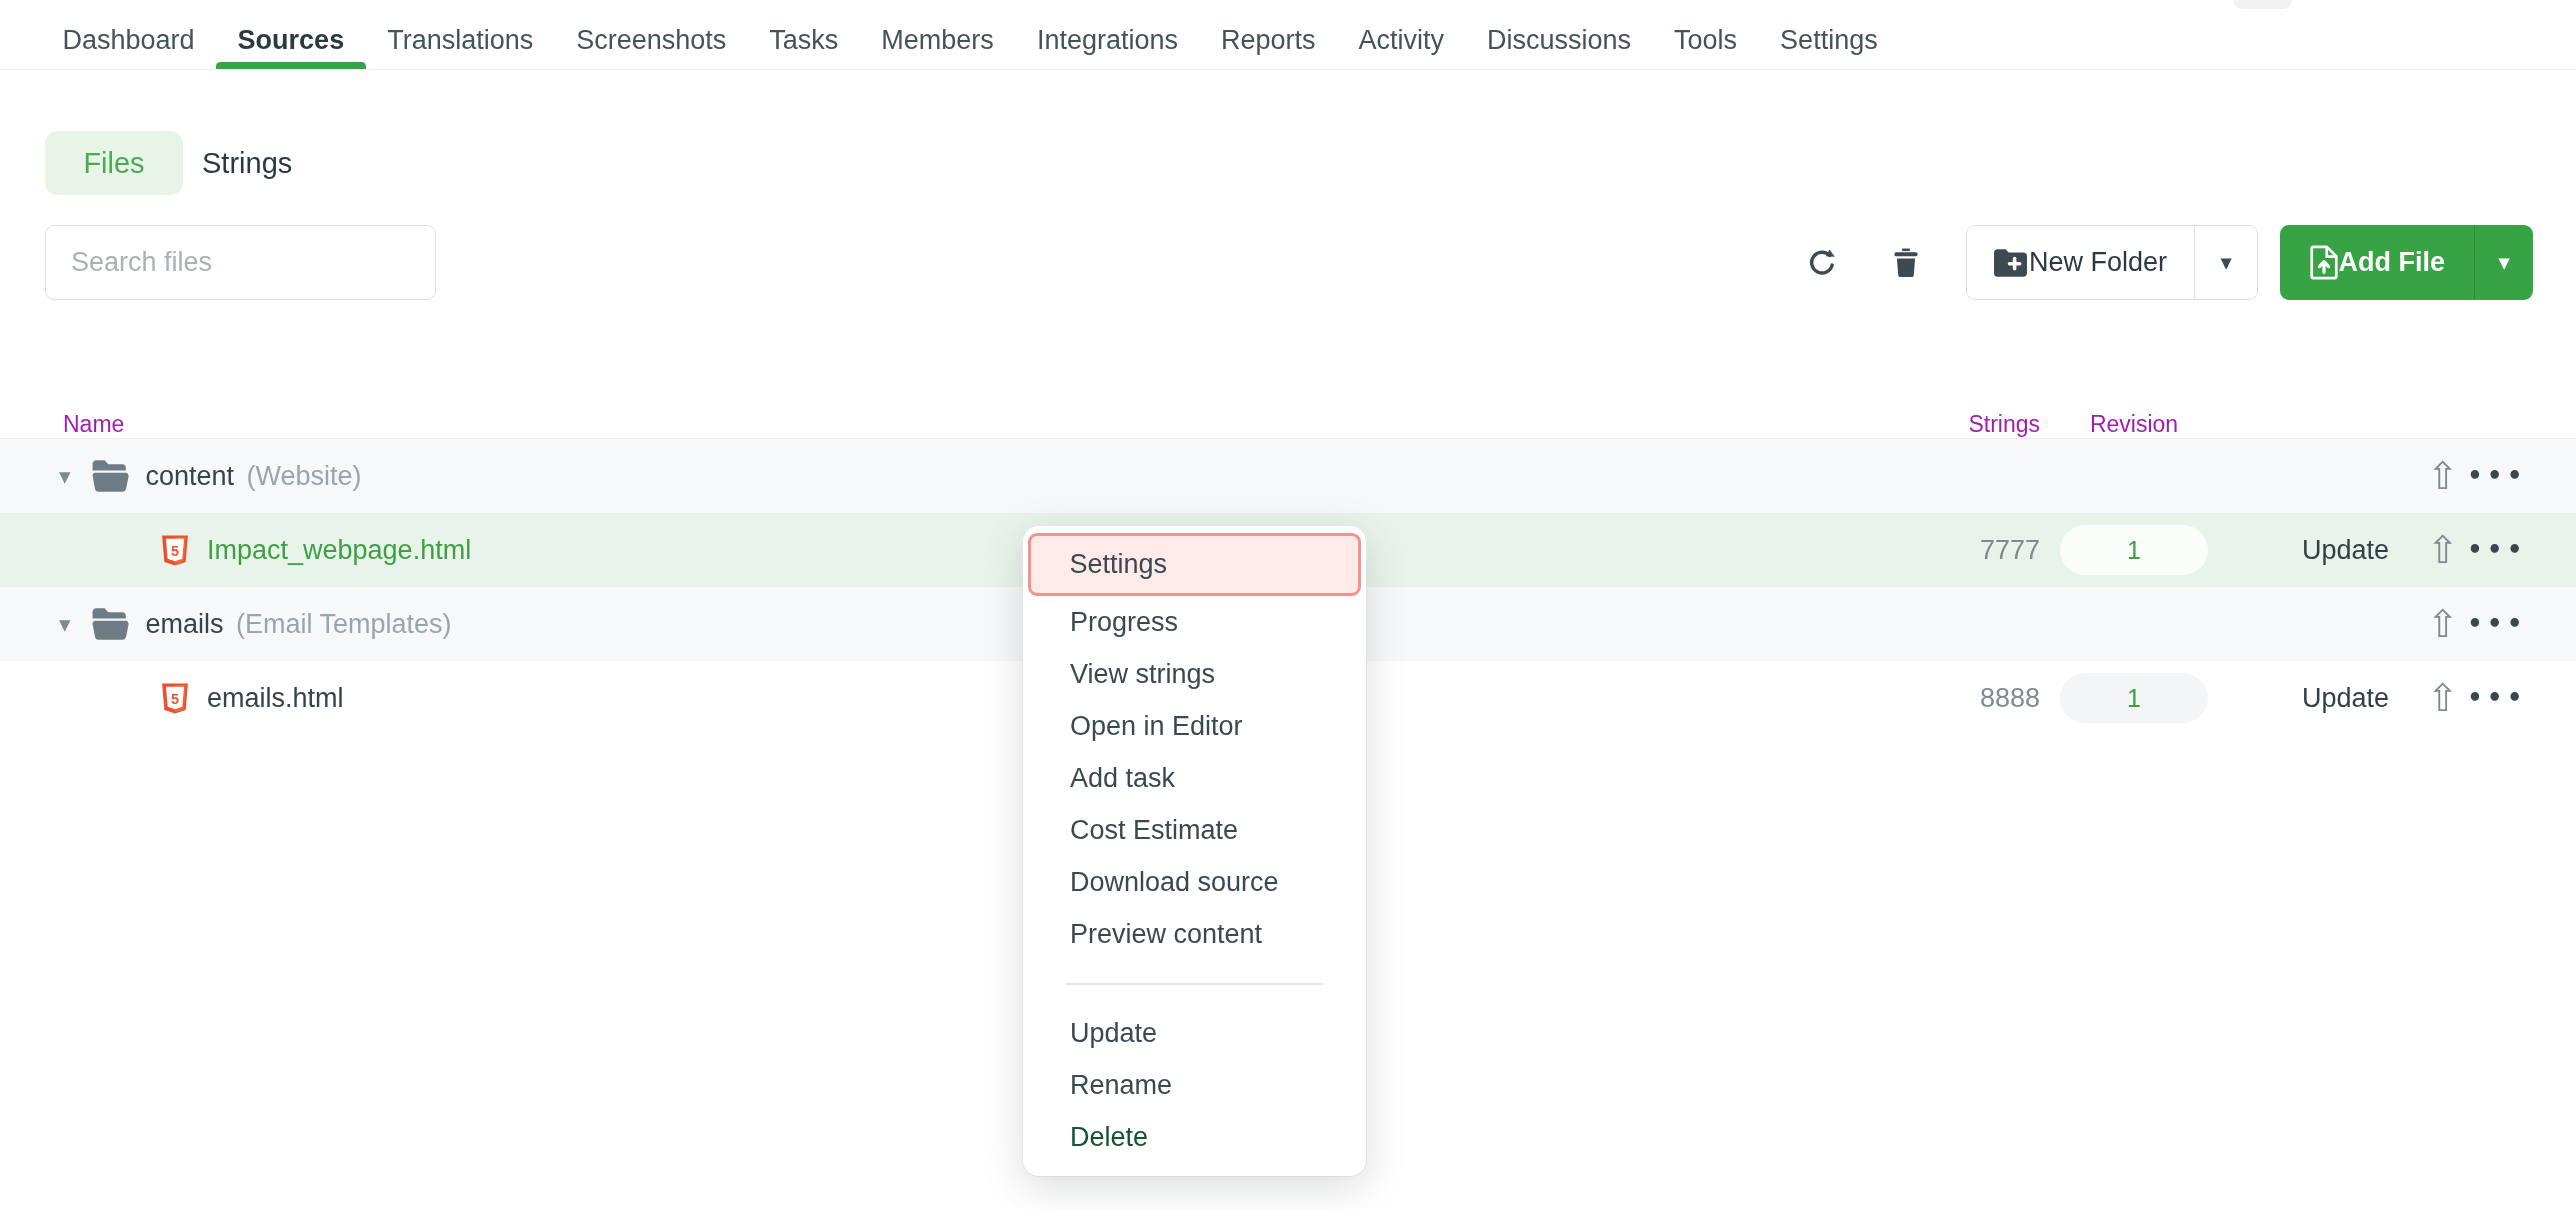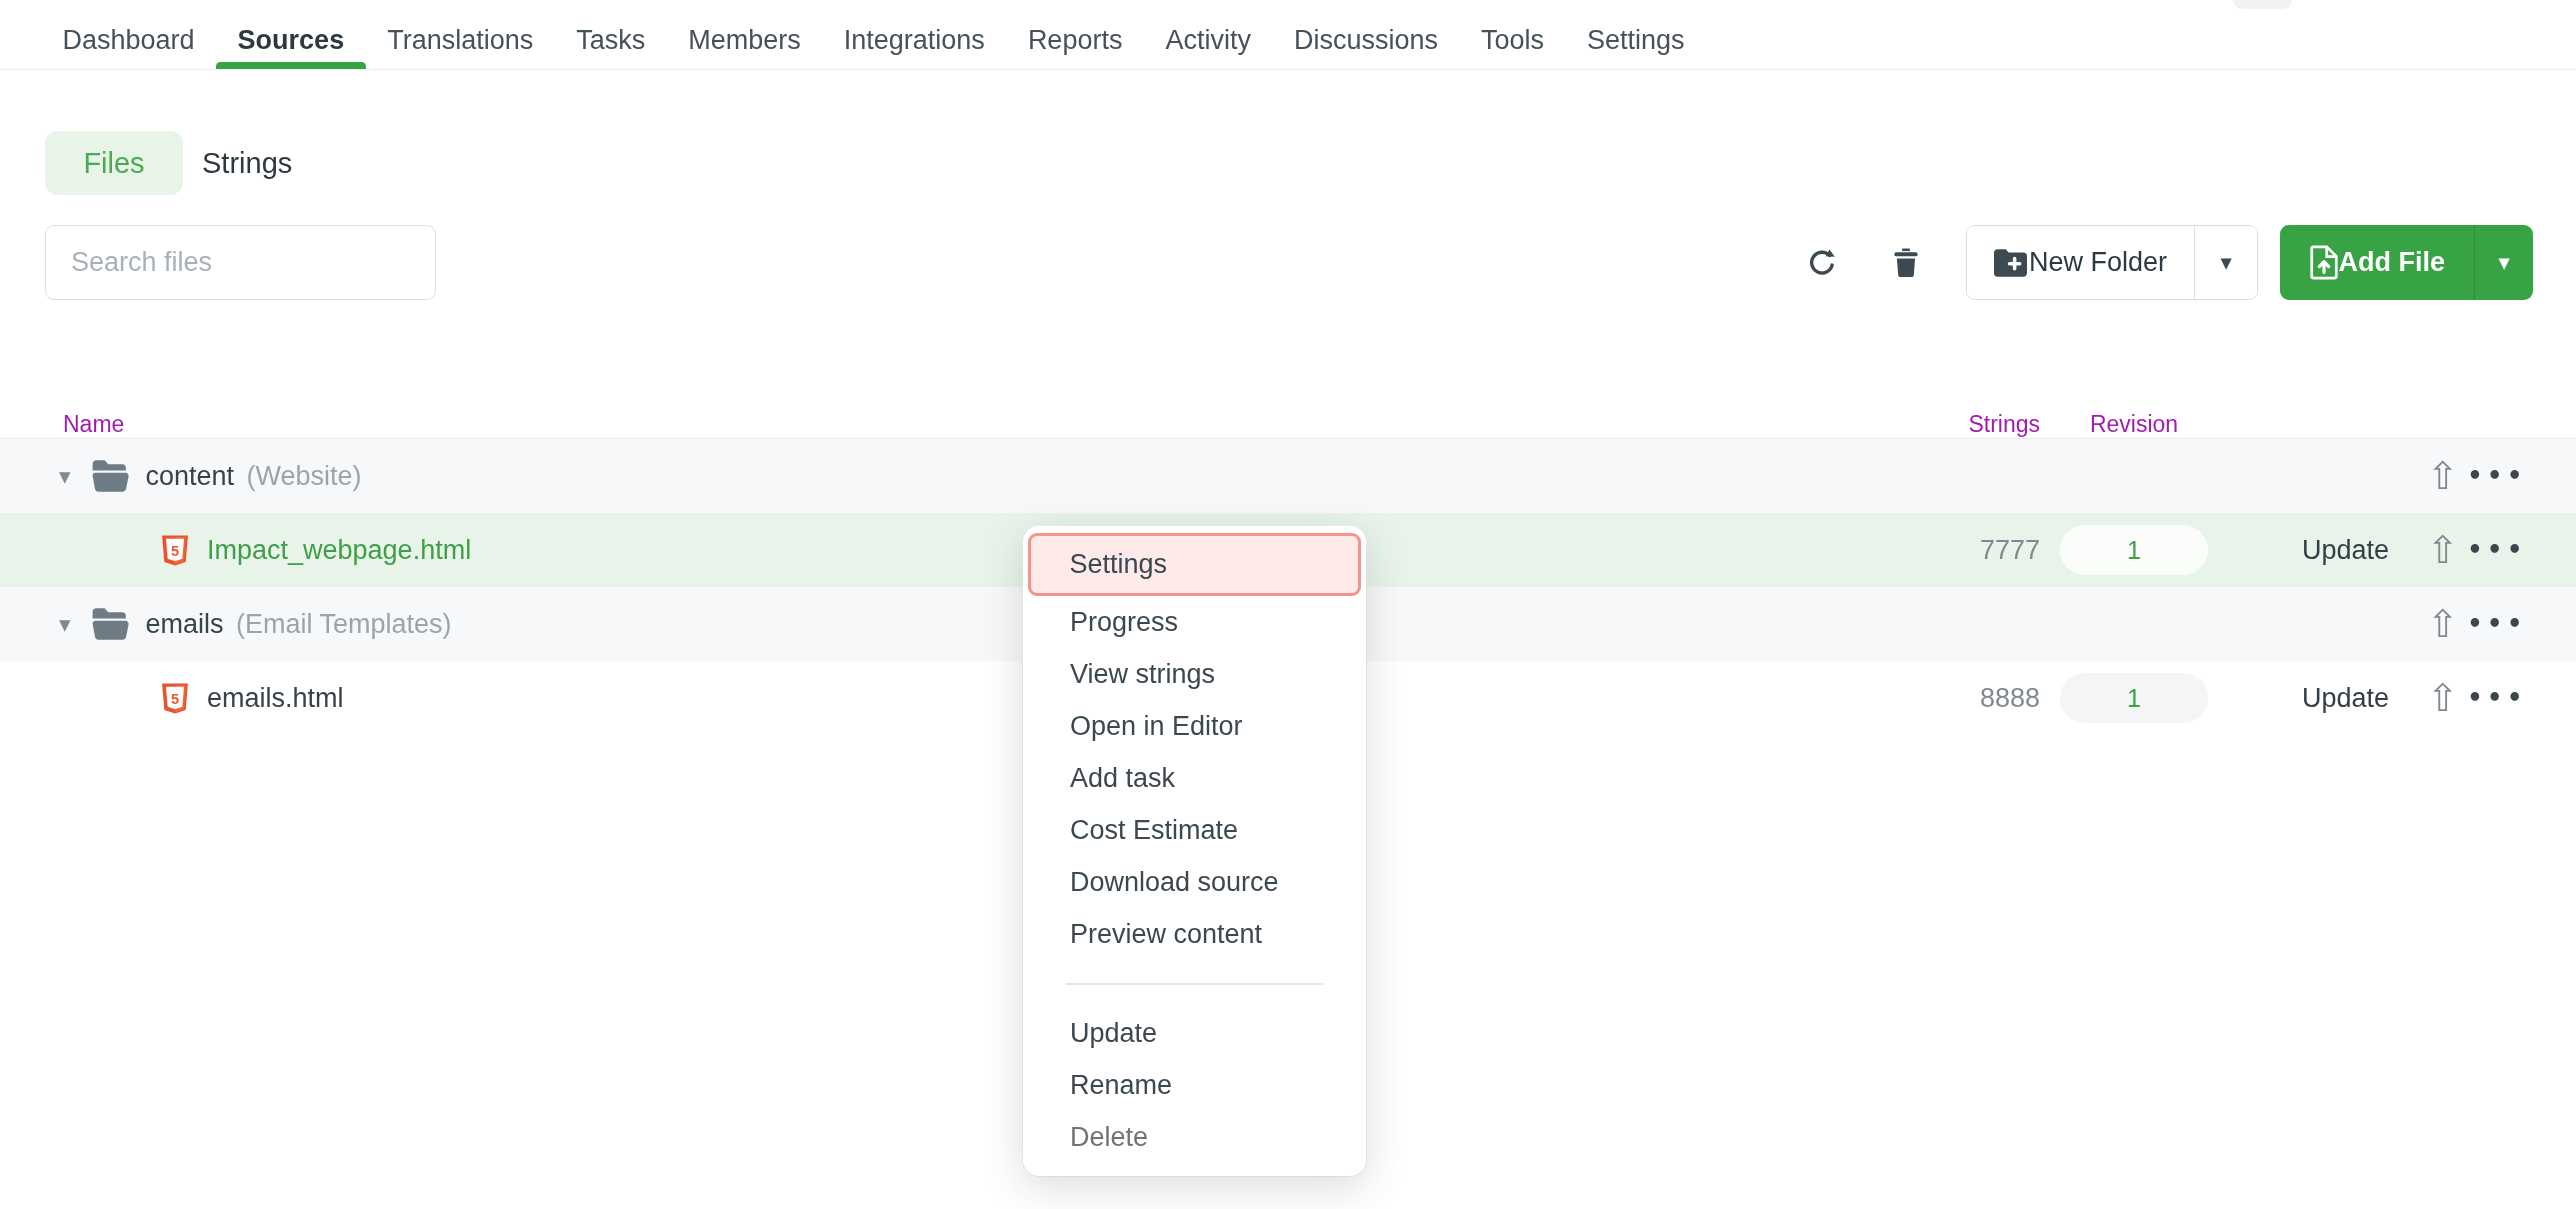--- a/index.html
+++ b/index.html
@@ -78,34 +78,35 @@
         color:#3c474d;cursor:pointer;line-height:1;}
 
   
   .menu{position:absolute;left:1023px;top:526px;width:343px;box-sizing:border-box;background:#fff;
         border-radius:16px;padding:7.2px 0 12.5px 0;z-index:10;
         box-shadow:0 10.7px 40px rgba(50,60,70,0.18),0 0 0 0.9px #f0f1f2;}
   .menu-item{height:52px;display:flex;align-items:center;padding-left:47px;font-size:27px;
         color:#3b4850;cursor:pointer;}
   .menu-item.highlight{height:63px;margin:0 5.4px;border:3.6px solid #f2948c;background:#fdeae9;
         border-radius:9px;padding-left:38px;box-sizing:border-box;}
-  .menu-item.danger{color:#737373;}
+  .menu-item.danger{color:#14532d;}
   .menu-divider{height:1.8px;background:#e5e7e8;margin:23px 43px;}
 </style>
 </head>
 <body>
 
 <div class="page">
 
   <div class="top-fragment"></div>
 
   <nav class="nav">
     <div class="nav-item">Dashboard</div>
     <div class="nav-item active">Sources</div>
     <div class="nav-item">Translations</div>
+    <div class="nav-item">Screenshots</div>
     <div class="nav-item">Tasks</div>
     <div class="nav-item">Members</div>
     <div class="nav-item">Integrations</div>
     <div class="nav-item">Reports</div>
     <div class="nav-item">Activity</div>
     <div class="nav-item">Discussions</div>
     <div class="nav-item">Tools</div>
     <div class="nav-item">Settings</div>
   </nav>
 

